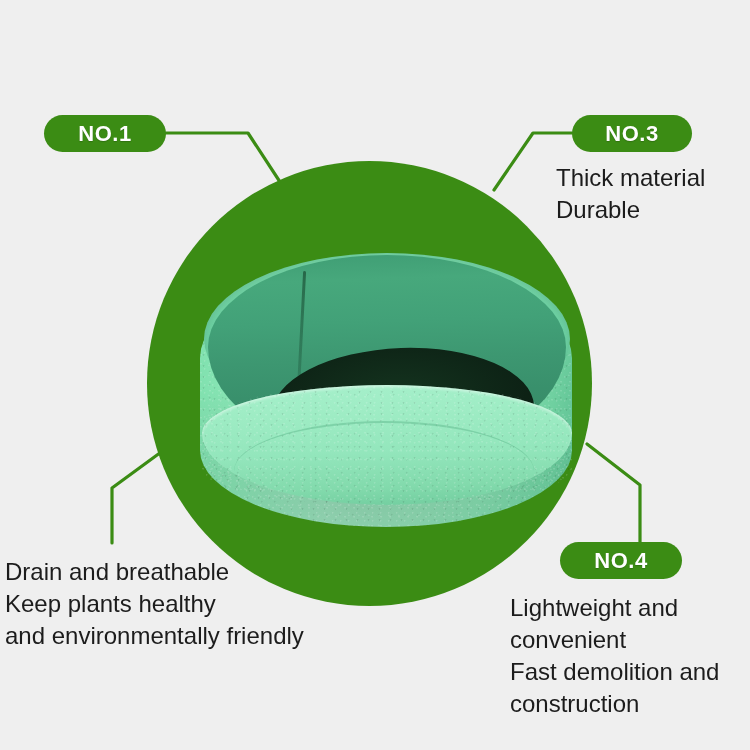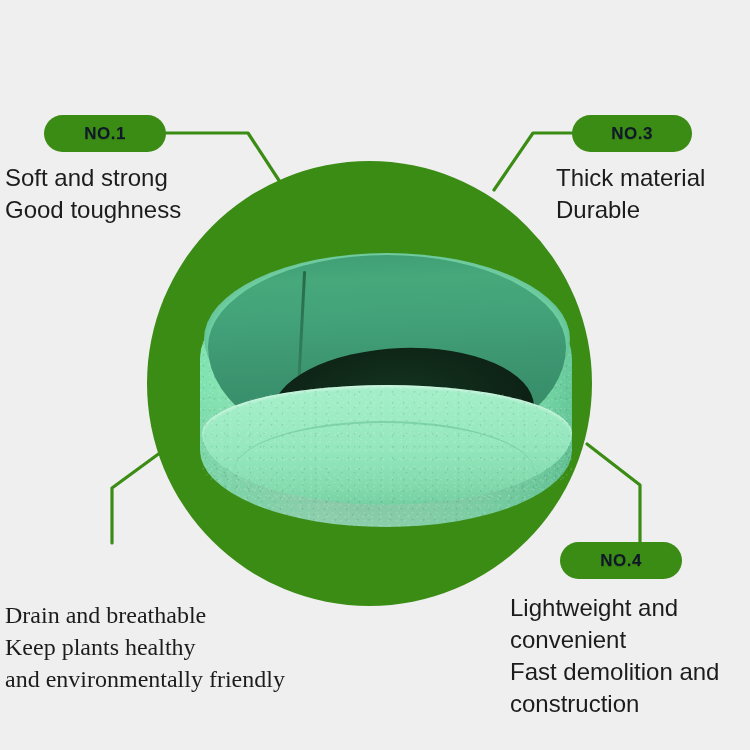--- a/index.html
+++ b/index.html
@@ -149,42 +149,42 @@
 
   
   .badge {
     position: absolute;
     display: flex;
     align-items: center;
     justify-content: center;
     height: 37px;
     border-radius: 19px;
     background: #3b8c14;
-    color: #0f172a;
-    font-size: 17px;
+    color: #ffffff;
+    font-size: 22px;
     font-weight: bold;
     letter-spacing: 0.5px;
     text-shadow: 0 1px 1px rgba(0,0,0,0.18);
   }
   #badge-1 { left: 44px;  top: 115px; width: 122px; }
   #badge-3 { left: 572px; top: 115px; width: 120px; text-align: right; }
   #badge-2 { left: 40px;  top: 542px; width: 122px; }
   #badge-4 { left: 560px; top: 542px; width: 122px; text-align: center; }
 
   
   .feature-text {
     position: absolute;
     color: #1c1c1c;
     font-size: 24px;
     line-height: 32px;
     white-space: pre-line;
   }
   #text-1 { left: 5px;   top: 162px; width: 330px; }
   #text-3 { left: 556px; top: 162px; width: 200px; }
-  #text-2 { left: 5px;   top: 599px; width: 400px; font-family: Liberation Serif, serif; }
+  #text-2 { left: 5px;   top: 556px; width: 400px; }
   #text-4 { left: 510px; top: 592px; width: 250px; }
 </style>
 </head>
 <body>
 
 <div id="page">
 
   <svg id="connectors" viewBox="0 0 750 750" width="750" height="750">
     <polyline points="166,133 248,133 282,185" fill="none" stroke="#3b8c14" stroke-width="3.2" stroke-linejoin="round" stroke-linecap="round"></polyline>
     <polyline points="572,133 533,133 494,190" fill="none" stroke="#3b8c14" stroke-width="3.2" stroke-linejoin="round" stroke-linecap="round"></polyline>
@@ -203,22 +203,20 @@
         <div class="pot-bottom"></div>
       </div>
       <div class="pot-rim-front">
         <div class="pot-texture"></div>
       </div>
       <div class="pot-stitch"></div>
     </div>
   </div>
 
   <div class="badge" id="badge-1">NO.1</div>
-  <div class="feature-text" id="text-1">Soft and strong
-Good toughness</div>
 
   <div class="badge" id="badge-3">NO.3</div>
   <div class="feature-text" id="text-3">Thick material
 Durable</div>
 
   <div class="feature-text" id="text-2">Drain and breathable
 Keep plants healthy
 and environmentally friendly</div>
 
   <div class="badge" id="badge-4">NO.4</div>

